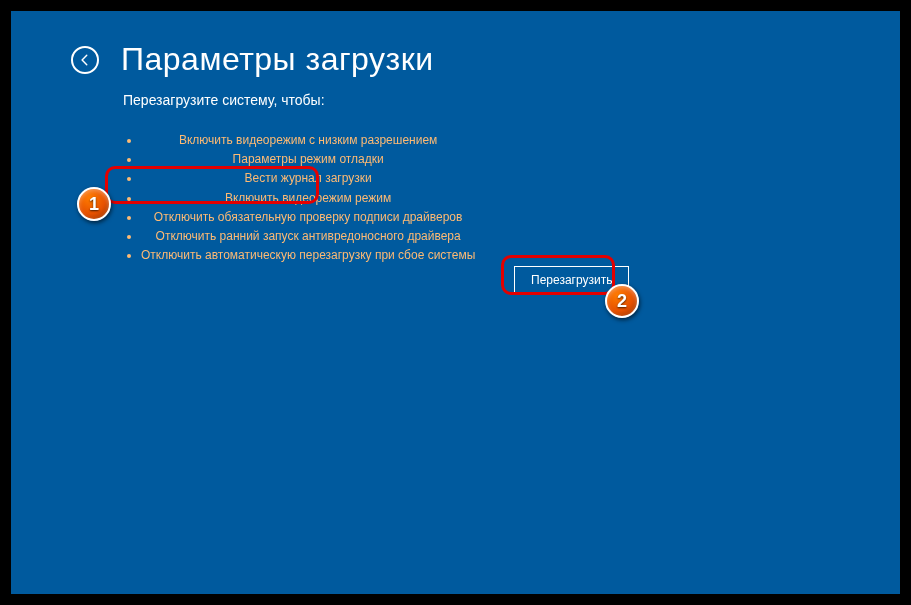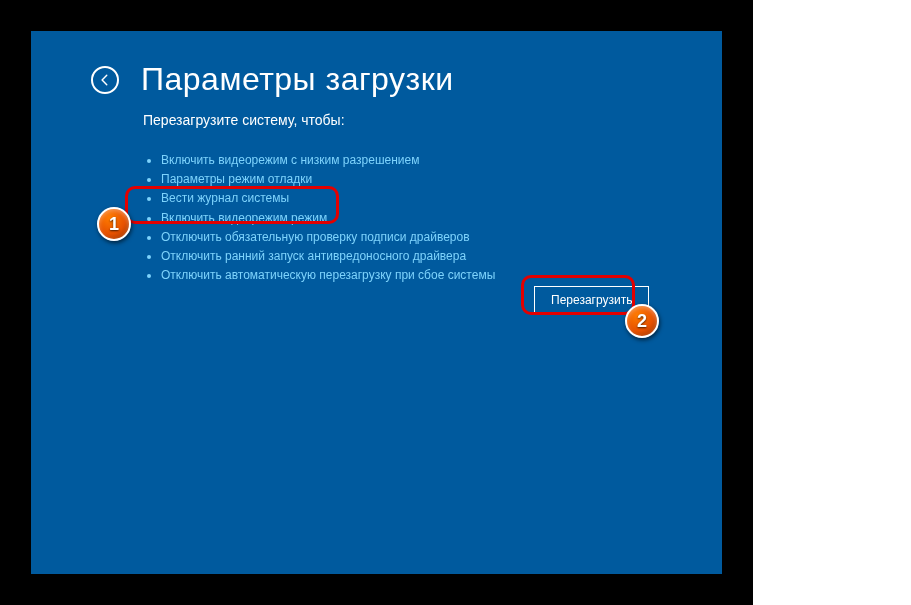--- a/index.html
+++ b/index.html
@@ -4,25 +4,25 @@
   <style>
     * { margin: 0; padding: 0; box-sizing: border-box; }
     body {
       width: 911px;
       height: 605px;
       background: #fff;
       font-family: "Segoe UI", Arial, sans-serif;
       overflow: hidden;
     }
     .outer-frame {
-      width: 753px;
+      width: 911px;
       height: 605px;
       border: 3px solid #000;
       background: #000;
-      padding: 28px;
+      padding: 8px;
     }
     .screen {
       width: 100%;
       height: 100%;
       background: #005a9e;
       color: #fff;
       position: relative;
     }
     .header {
       position: absolute;
@@ -59,21 +59,22 @@
     .option-list {
       position: absolute;
       top: 120px;
       left: 130px;
       list-style: disc;
       color: #fff;
     }
     .option-list li {
       font-size: 12px;
       line-height: 1.6;
-      color: #7dd3fc;
+      color: #fdba74;
+      text-align: center;
     }
     .restart-button {
       position: absolute;
       top: 255px;
       left: 503px;
       padding: 6px 16px;
       border: 1px solid #fff;
       background: transparent;
       color: #fff;
       font-size: 12px;
@@ -133,21 +134,21 @@
         </svg>
       </div>
       <h1 class="page-title">Параметры загрузки</h1>
     </div>
 
     <div class="subtitle">Перезагрузите систему, чтобы:</div>
 
     <ul class="option-list">
       <li>Включить видеорежим с низким разрешением</li>
       <li>Параметры режим отладки</li>
-      <li>Вести журнал системы</li>
+      <li>Вести журнал загрузки</li>
       <li>Включить видеорежим режим</li>
       <li>Отключить обязательную проверку подписи драйверов</li>
       <li>Отключить ранний запуск антивредоносного драйвера</li>
       <li>Отключить автоматическую перезагрузку при сбое системы</li>
     </ul>
 
     <button class="restart-button">Перезагрузить</button>
 
     <div class="callout-box callout-1-box"></div>
     <div class="callout-box callout-2-box"></div>

